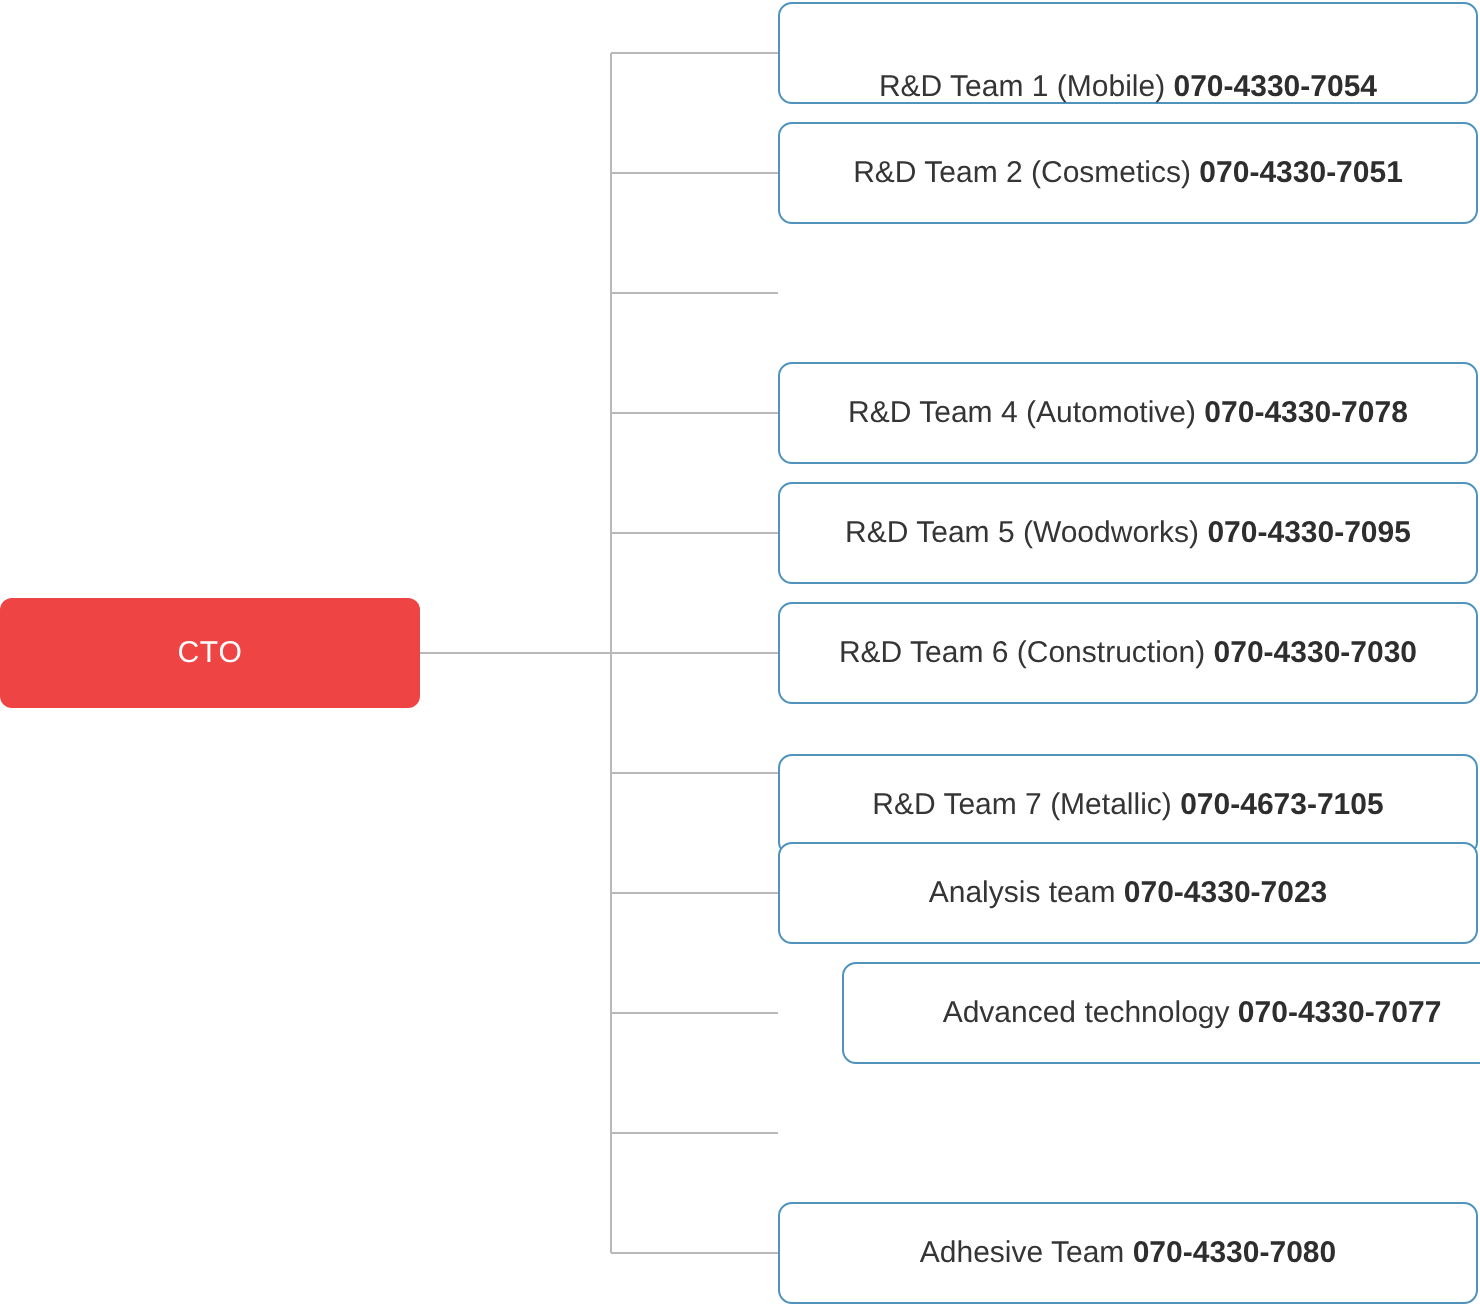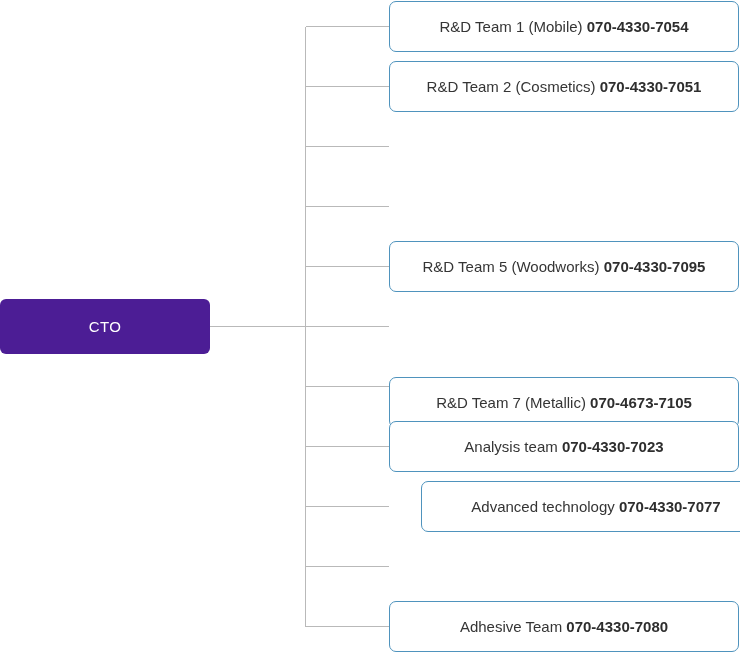--- a/index.html
+++ b/index.html
@@ -103,38 +103,44 @@
       <line x1="305.5" y1="266.5" x2="389" y2="266.5"></line>
       <line x1="305.5" y1="326.5" x2="389" y2="326.5"></line>
       <line x1="305.5" y1="386.5" x2="389" y2="386.5"></line>
       <line x1="305.5" y1="446.5" x2="389" y2="446.5"></line>
       <line x1="305.5" y1="506.5" x2="389" y2="506.5"></line>
       <line x1="305.5" y1="566.5" x2="389" y2="566.5"></line>
       <line x1="305.5" y1="626.5" x2="389" y2="626.5"></line>
     </g>
   </svg>
 
-  <div class="root-node" style="background:#4c1d95;">
+  <div class="root-node" style="background:#ef4444;">
     <span class="root-label">CTO</span>
   </div>
 
-  <div class="leaf-node" style="top:1px;">
+  <div class="leaf-node" style="top:1px;align-items:flex-end;">
     <span class="leaf-text"><span class="leaf-name">R&amp;D Team 1 (Mobile)</span> <span class="leaf-phone">070-4330-7054</span></span>
   </div>
 
   <div class="leaf-node" style="top:61px;text-align:center;">
     <span class="leaf-text"><span class="leaf-name">R&amp;D Team 2 (Cosmetics)</span> <span class="leaf-phone">070-4330-7051</span></span>
   </div>
 
 
+  <div class="leaf-node" style="top:181px;">
+    <span class="leaf-text"><span class="leaf-name">R&amp;D Team 4 (Automotive)</span> <span class="leaf-phone">070-4330-7078</span></span>
+  </div>
 
   <div class="leaf-node" style="top:241px;">
     <span class="leaf-text"><span class="leaf-name">R&amp;D Team 5 (Woodworks)</span> <span class="leaf-phone">070-4330-7095</span></span>
   </div>
 
+  <div class="leaf-node" style="top:301px;">
+    <span class="leaf-text"><span class="leaf-name">R&amp;D Team 6 (Construction)</span> <span class="leaf-phone">070-4330-7030</span></span>
+  </div>
 
   <div class="leaf-node" style="top:361px;margin-top:16px;">
     <span class="leaf-text"><span class="leaf-name">R&amp;D Team 7 (Metallic)</span> <span class="leaf-phone">070-4673-7105</span></span>
   </div>
 
   <div class="leaf-node" style="top:421px;">
     <span class="leaf-text"><span class="leaf-name">Analysis team</span> <span class="leaf-phone">070-4330-7023</span></span>
   </div>
 
   <div class="leaf-node" style="top:481px;margin-left:32px;">

